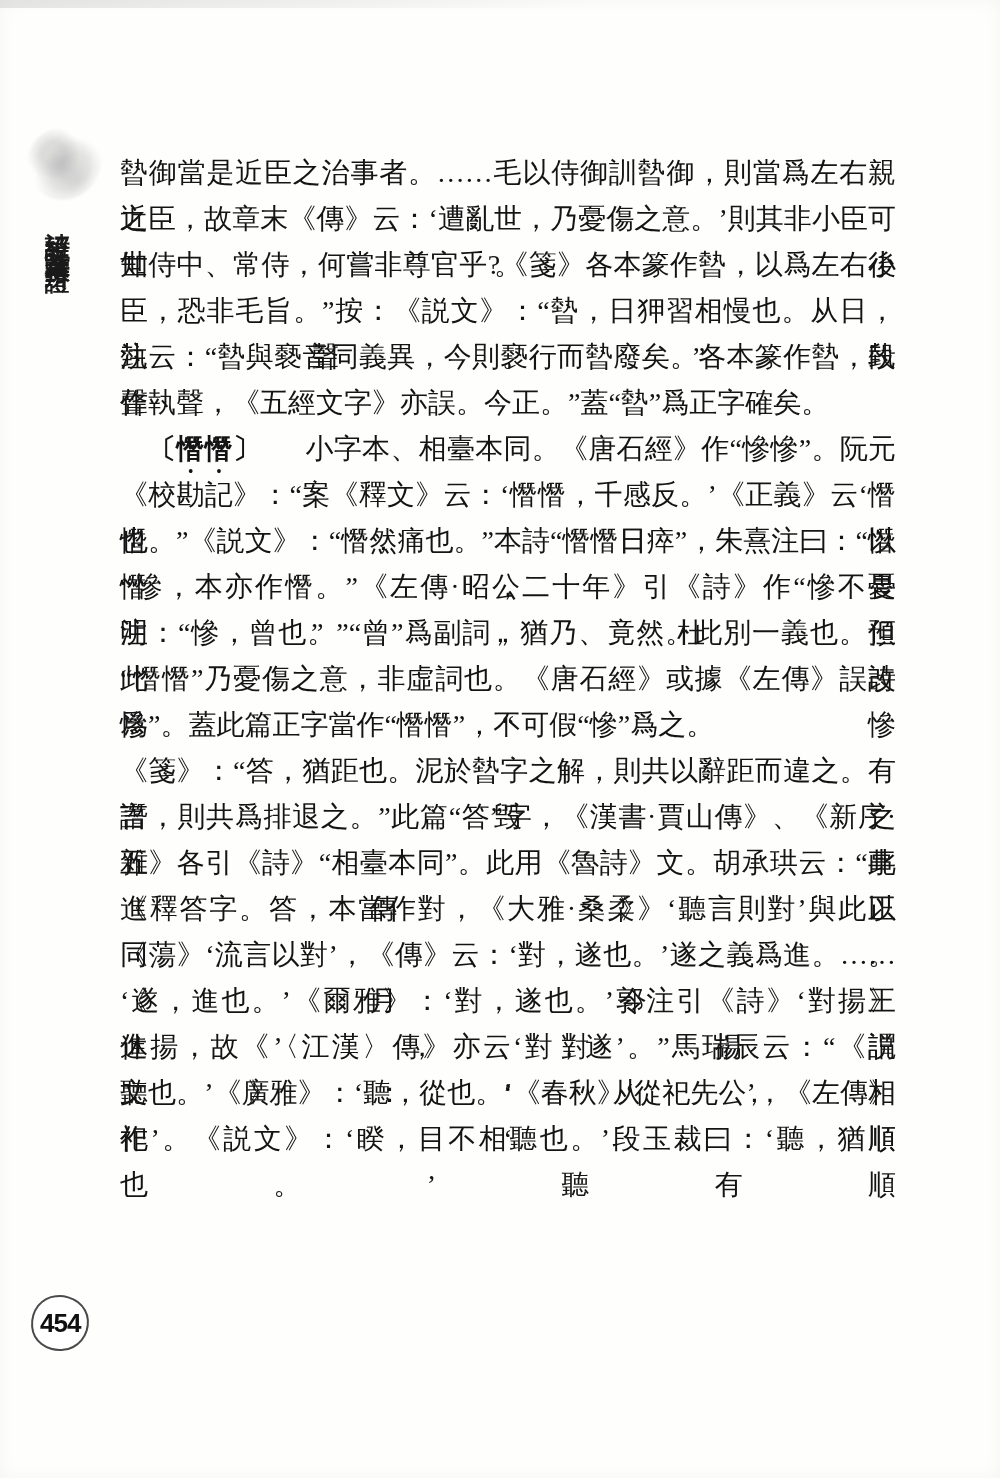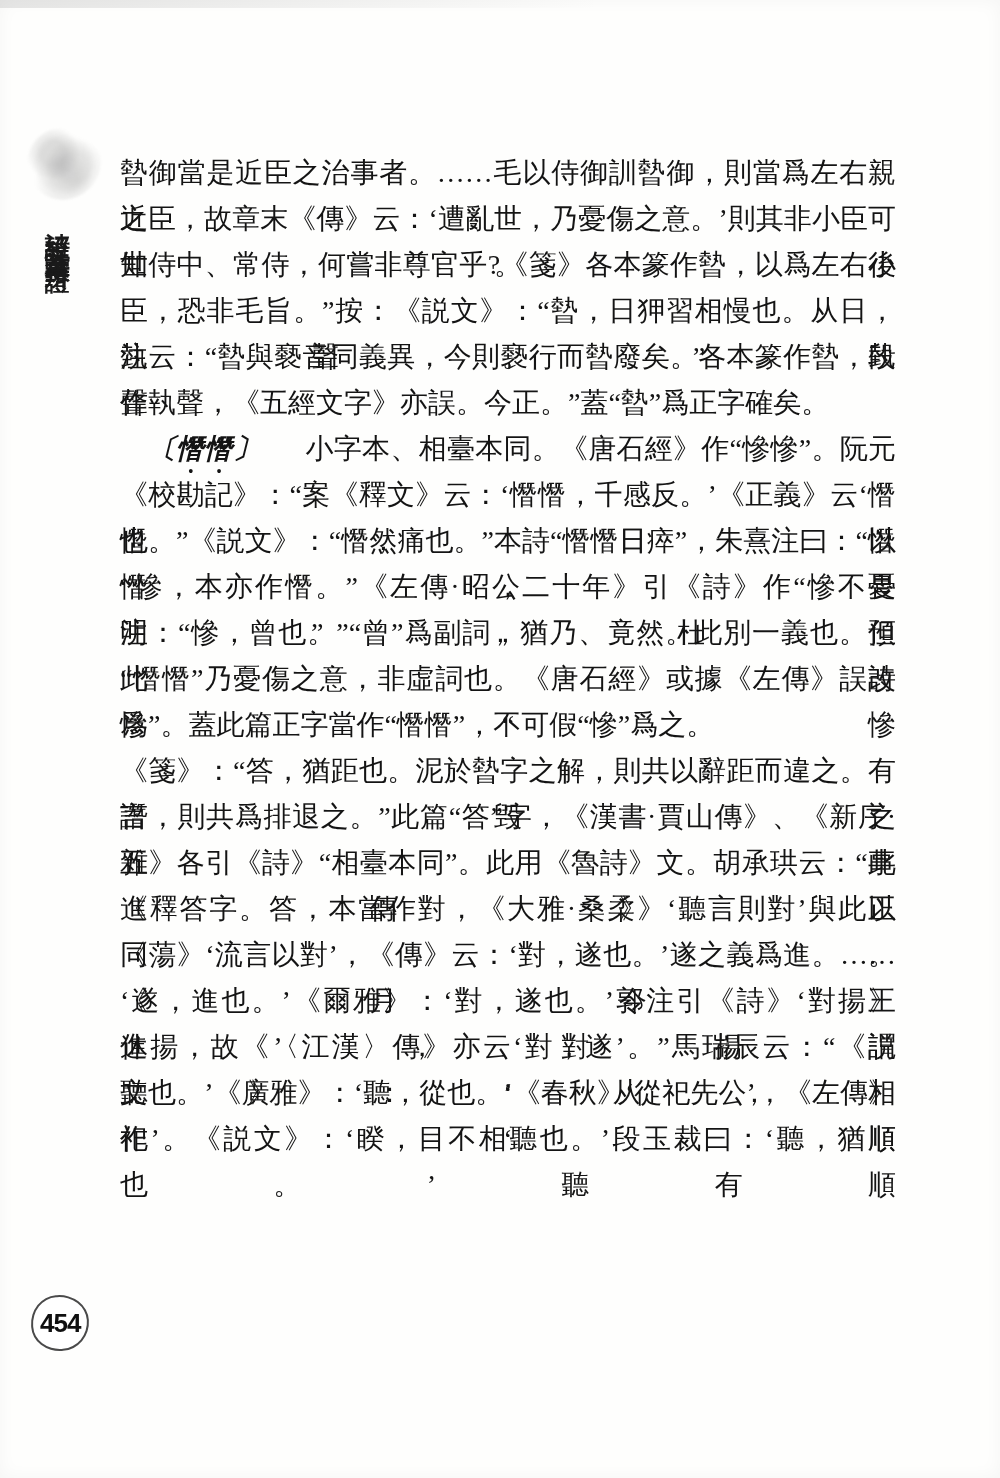--- a/index.html
+++ b/index.html
@@ -55,21 +55,21 @@
   .line{
     height:46px;line-height:46px;font-size:28px;
     text-align:justify;text-align-last:justify;
     text-justify:inter-character;
     white-space:normal;
     color:#141414;
   }
   .line.nofill{text-align:center;text-align-last:left;}
   .indent{display:inline-block;width:28px;}
   .hgap{display:inline-block;width:44px;}
-  .head{font-weight:700;font-style:italic;}
+  .head{font-weight:700;}
   .emph{
     -webkit-text-emphasis:filled dot #141414;
     -webkit-text-emphasis-position:under right;
     text-emphasis:filled dot #141414;
     text-emphasis-position:under right;
   }
 </style>
 </head>
 <body>
 

